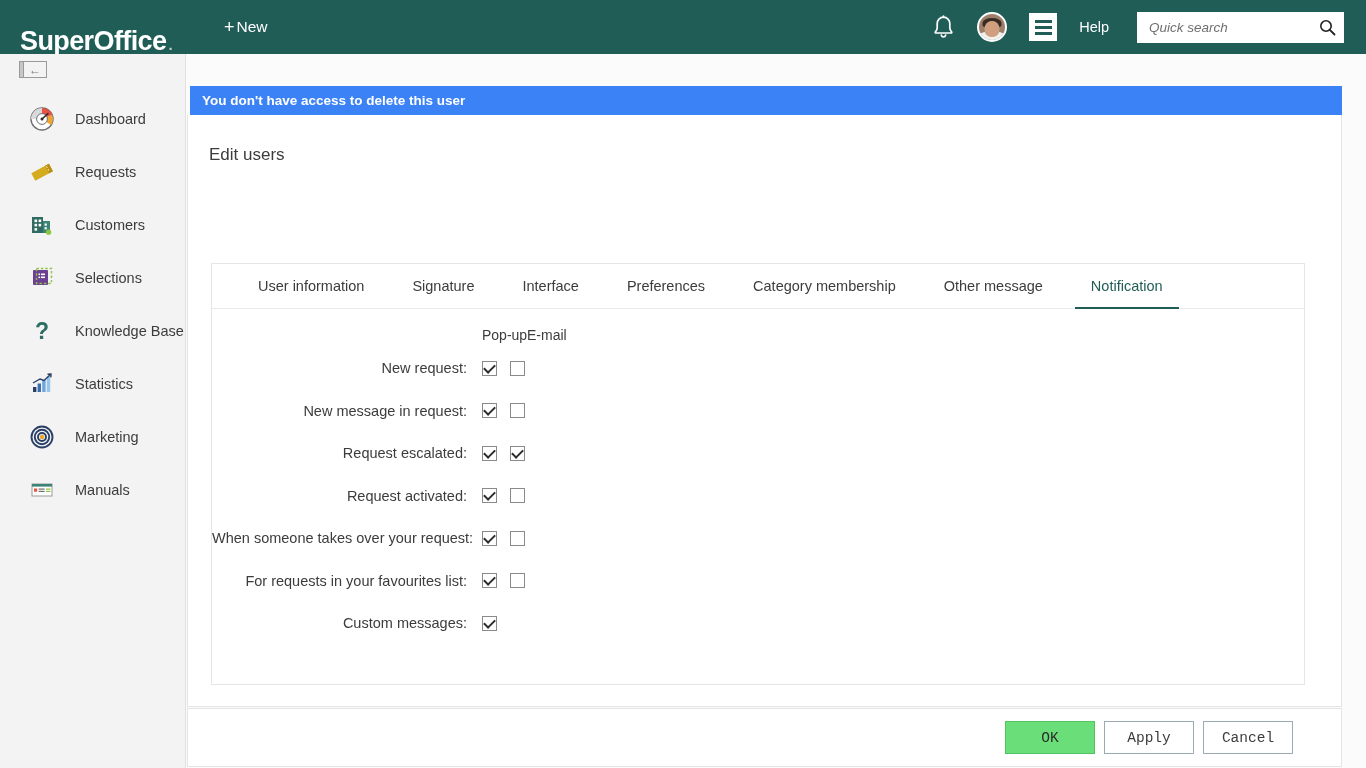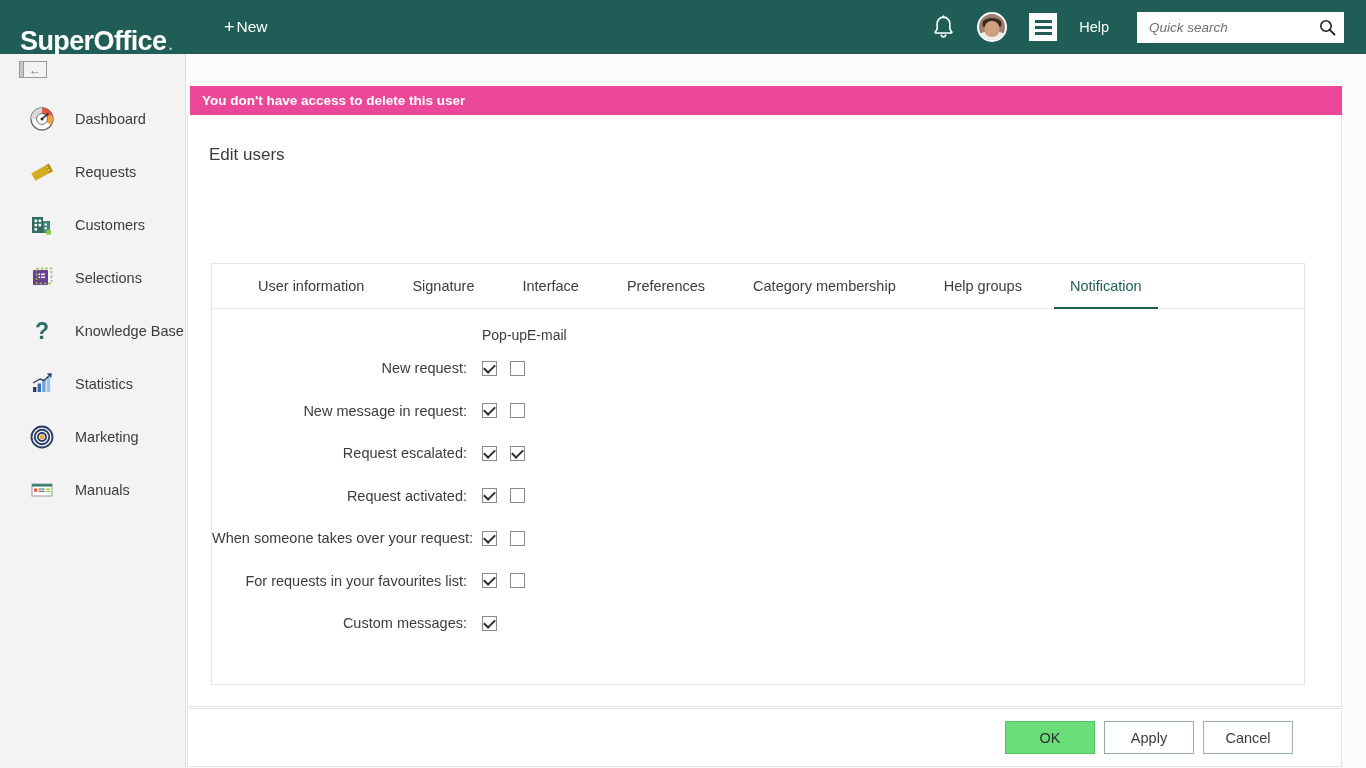--- a/index.html
+++ b/index.html
@@ -153,21 +153,21 @@
 
   
   .main {
     position: absolute; left: 186px; top: 54px;
     width: 1180px; height: 714px;
     background: #fbfbfb;
   }
   .banner {
     position: absolute; left: 4px; top: 32px;
     width: 1152px; height: 29px;
-    background: #ec4899;
+    background: #3b82f6;
     display: flex; align-items: center;
     padding-left: 12px;
   }
   .banner-text {
     color: #ffffff;
     font-size: 13.5px; font-weight: bold;
     white-space: nowrap;
   }
   .card {
     position: absolute; left: 1px; top: 61px;
@@ -260,20 +260,21 @@
   }
   .footer {
     position: absolute; left: 1px; top: 655px;
     width: 1155px; height: 58px;
     background: #ffffff;
     display: flex; align-items: center; justify-content: flex-end;
     padding-right: 48px;
     border-left: 1px solid #e4e4e6;
     border-right: 1px solid #e4e4e6;
     border-bottom: 1px solid #e4e4e6;
+    font-family: Liberation Mono, monospace;
   }
   .btn {
     height: 33px; min-width: 90px;
     display: flex; align-items: center; justify-content: center;
     font-size: 14.5px;
     margin-left: 9px;
     cursor: pointer;
     border: 1px solid #9aabb3;
     background: #ffffff;
     color: #3c3c3c;
@@ -474,21 +475,21 @@
         <div class="tab">
           <span>Interface</span>
         </div>
         <div class="tab">
           <span>Preferences</span>
         </div>
         <div class="tab">
           <span>Category membership</span>
         </div>
         <div class="tab">
-          <span>Help groups</span>
+          <span>Other message</span>
         </div>
         <div class="tab active">
           <span>Notification</span>
         </div>
       </div>
 
       <div class="form">
         <div class="col-head">
           <div class="spacer"></div>
           <div class="h popup">Pop-up</div>

